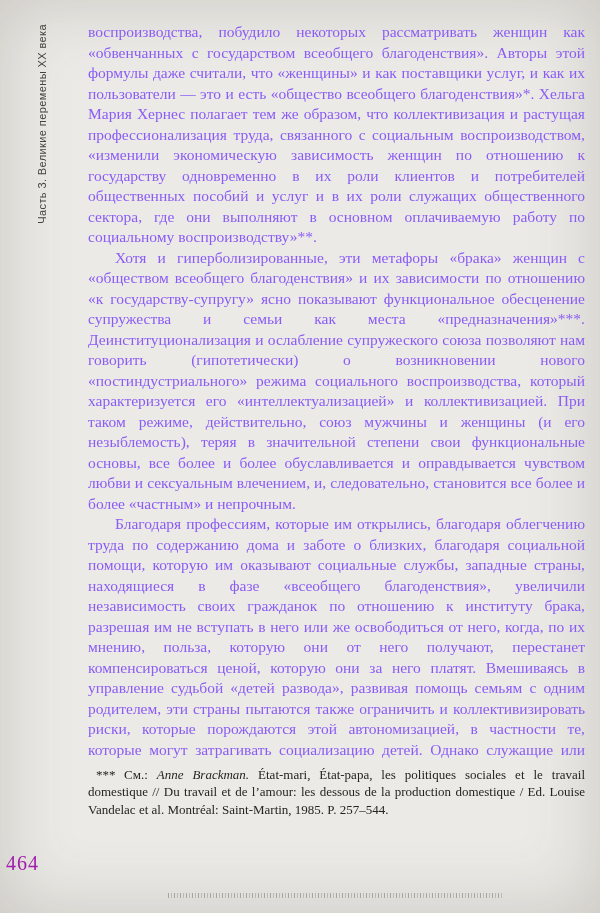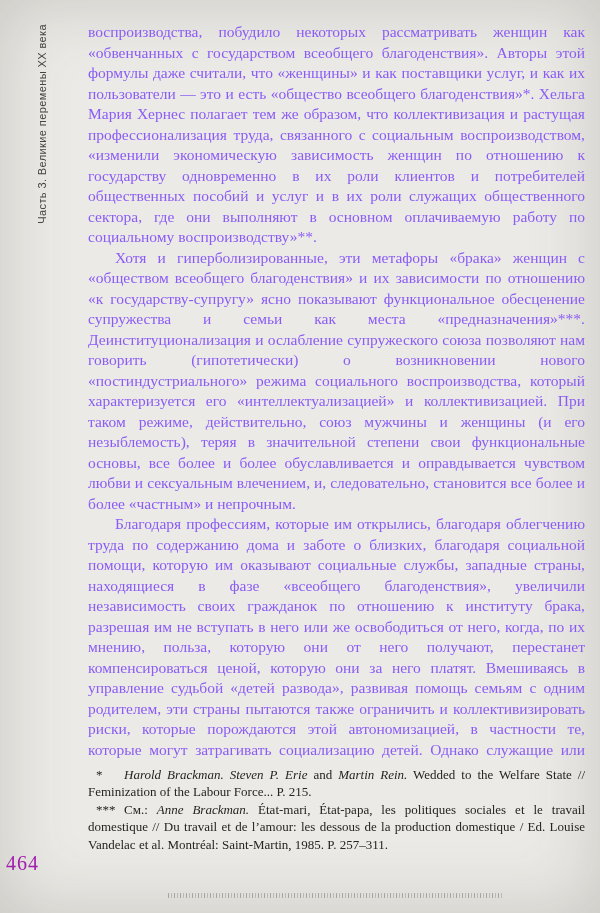--- a/index.html
+++ b/index.html
@@ -99,27 +99,24 @@
   <div class="running-title">Часть 3. Великие перемены XX века</div>
 
   <div class="body-text">
     <p class="no-indent">воспроизводства, побудило некоторых рассматривать женщин как «обвенчанных с государством всеобщего благоденствия». Авторы этой формулы даже считали, что «женщины» и как поставщики услуг, и как их пользователи — это и есть «общество всеобщего благоденствия»*. Хельга Мария Хернес полагает тем же образом, что коллективизация и растущая профессионализация труда, связанного с социальным воспроизводством, «изменили экономическую зависимость женщин по отношению к государству одновременно в их роли клиентов и потребителей общественных пособий и услуг и в их роли служащих общественного сектора, где они выполняют в основном оплачиваемую работу по социальному воспроизводству»**.</p>
     <p>Хотя и гиперболизированные, эти метафоры «брака» женщин с «обществом всеобщего благоденствия» и их зависимости по отношению «к государству-супругу» ясно показывают функциональное обесценение супружества и семьи как места «предназначения»***. Деинституционализация и ослабление супружеского союза позволяют нам говорить (гипотетически) о возникновении нового «постиндустриального» режима социального воспроизводства, который характеризуется его «интеллектуализацией» и коллективизацией. При таком режиме, действительно, союз мужчины и женщины (и его незыблемость), теряя в значительной степени свои функциональные основы, все более и более обуславливается и оправдывается чувством любви и сексуальным влечением, и, следовательно, становится все более и более «частным» и непрочным.</p>
     <p>Благодаря профессиям, которые им открылись, благодаря облегчению труда по содержанию дома и заботе о близких, благодаря социальной помощи, которую им оказывают социальные службы, западные страны, находящиеся в фазе «всеобщего благоденствия», увеличили независимость своих гражданок по отношению к институту брака, разрешая им не вступать в него или же освободиться от него, когда, по их мнению, польза, которую они от него получают, перестанет компенсироваться ценой, которую они за него платят. Вмешиваясь в управление судьбой «детей развода», развивая помощь семьям с одним родителем, эти страны пытаются также ограничить и коллективизировать риски, которые порождаются этой автономизацией, в частности те, которые могут затрагивать социализацию детей. Однако служащие или клиентки «общества всеобщего благоденствия», гражданки различных</p>
   </div>
 
   <div class="footnotes">
 
-    <p class="footnote">
-      <span class="fn-marker">*</span><span class="it">Harold Brackman. Steven P. Erie</span><span> and </span><span class="it">Martin Rein.</span><span> Wedded to the Welfare State // Feminization of the Labour Force... P. 215.</span>
-    </p>
 
 
     <p class="footnote">
-      <span class="fn-marker">***</span><span>См.: </span><span class="it">Anne Brackman.</span><span> État-mari, État-papa, les politiques sociales et le travail domestique // Du travail et de l’amour: les dessous de la production domestique / Ed. Louise Vandelac et al. Montréal: Saint-Martin, 1985. P. 257–311.</span>
+      <span class="fn-marker">***</span><span>См.: </span><span class="it">Anne Brackman.</span><span> État-mari, État-papa, les politiques sociales et le travail domestique // Du travail et de l’amour: les dessous de la production domestique / Ed. Louise Vandelac et al. Montréal: Saint-Martin, 1985. P. 257–544.</span>
     </p>
 
   </div>
 
   <div class="page-number">464</div>
 
   <div class="scan-artifact"></div>
 
 </div>
 

